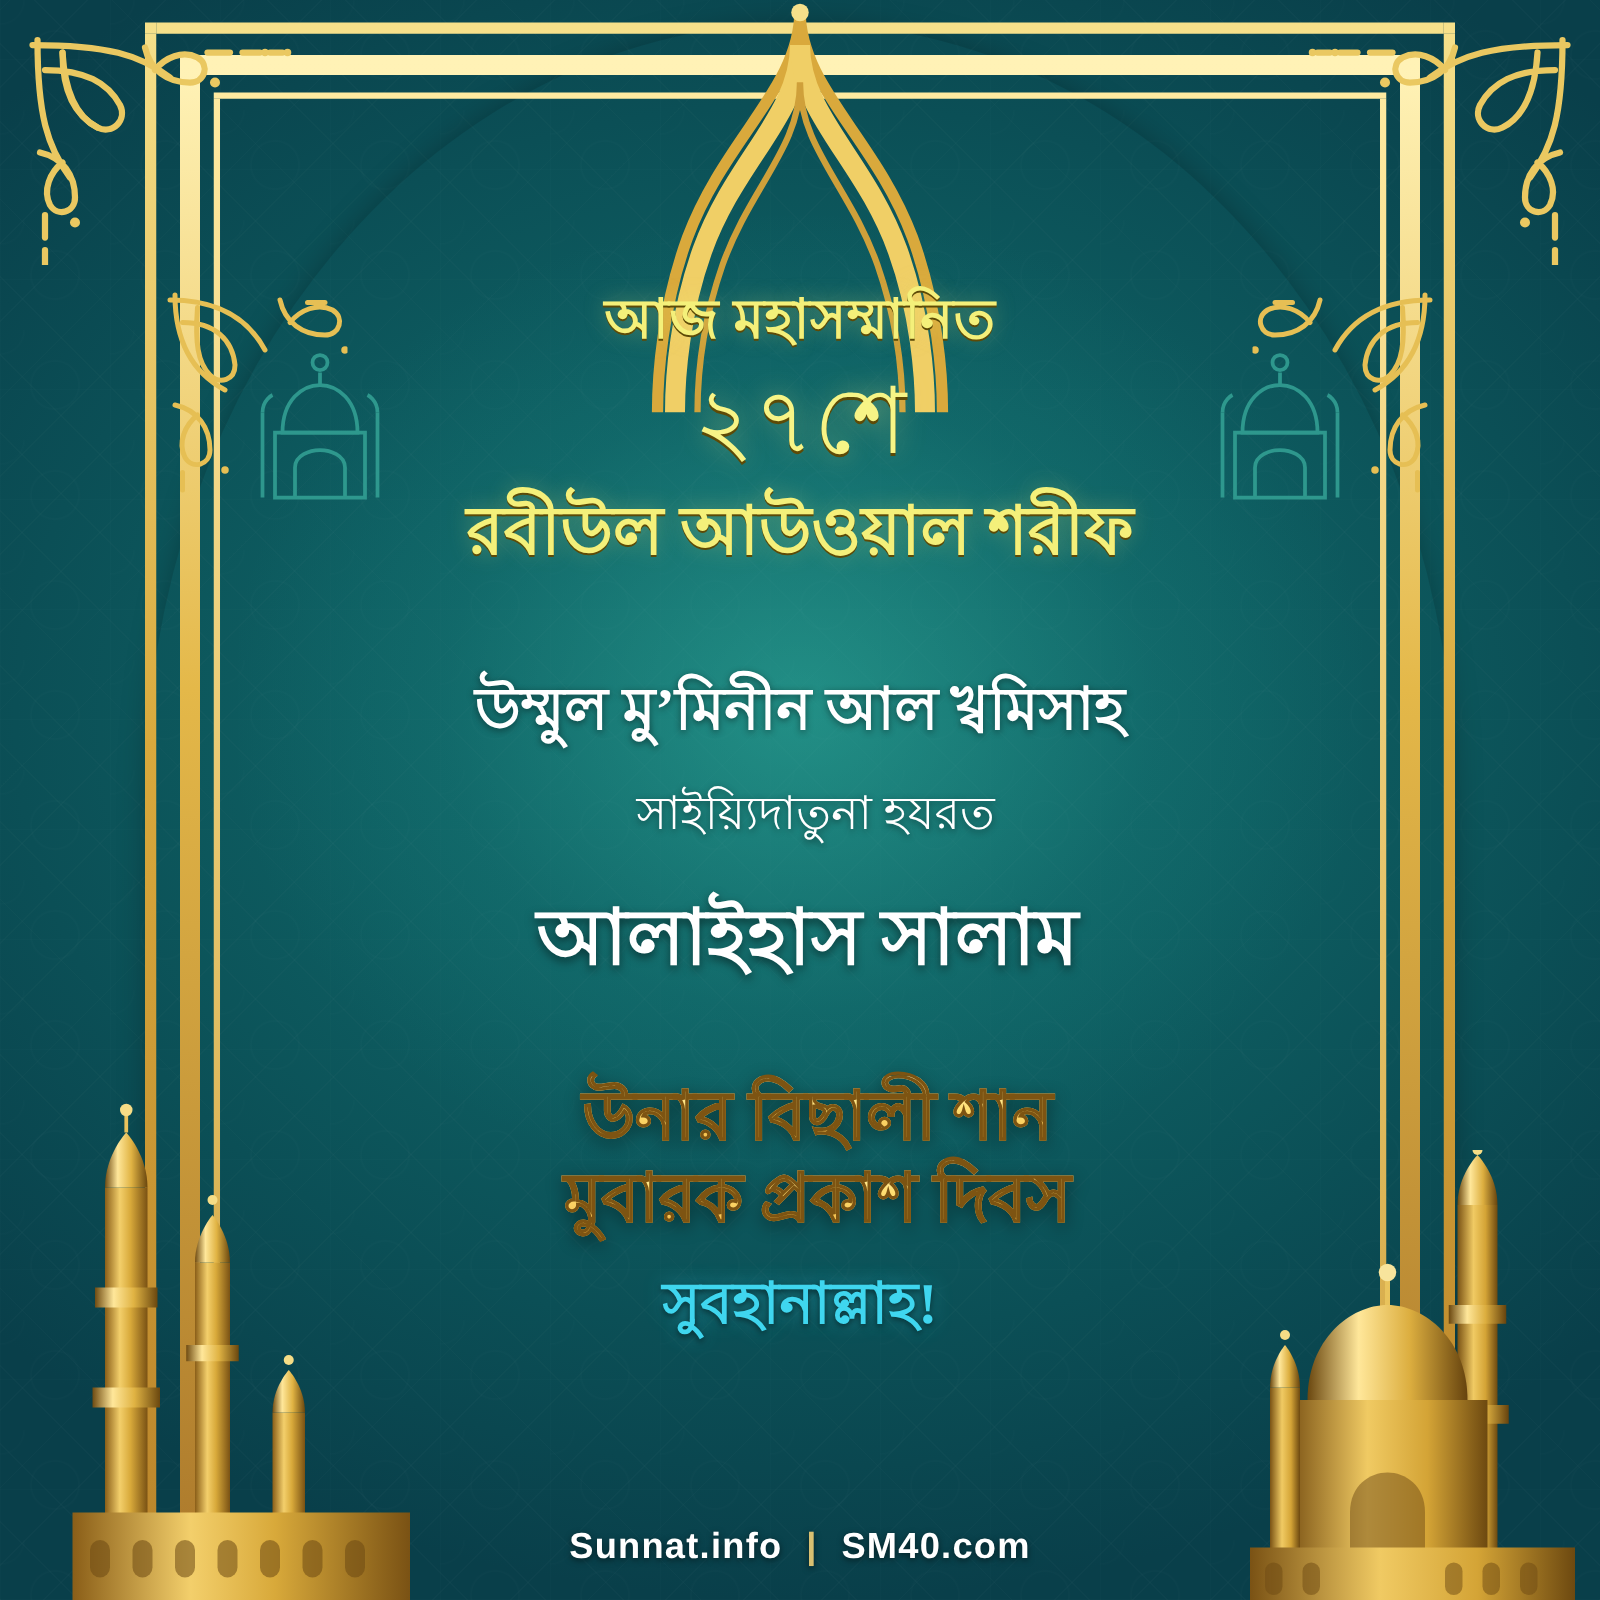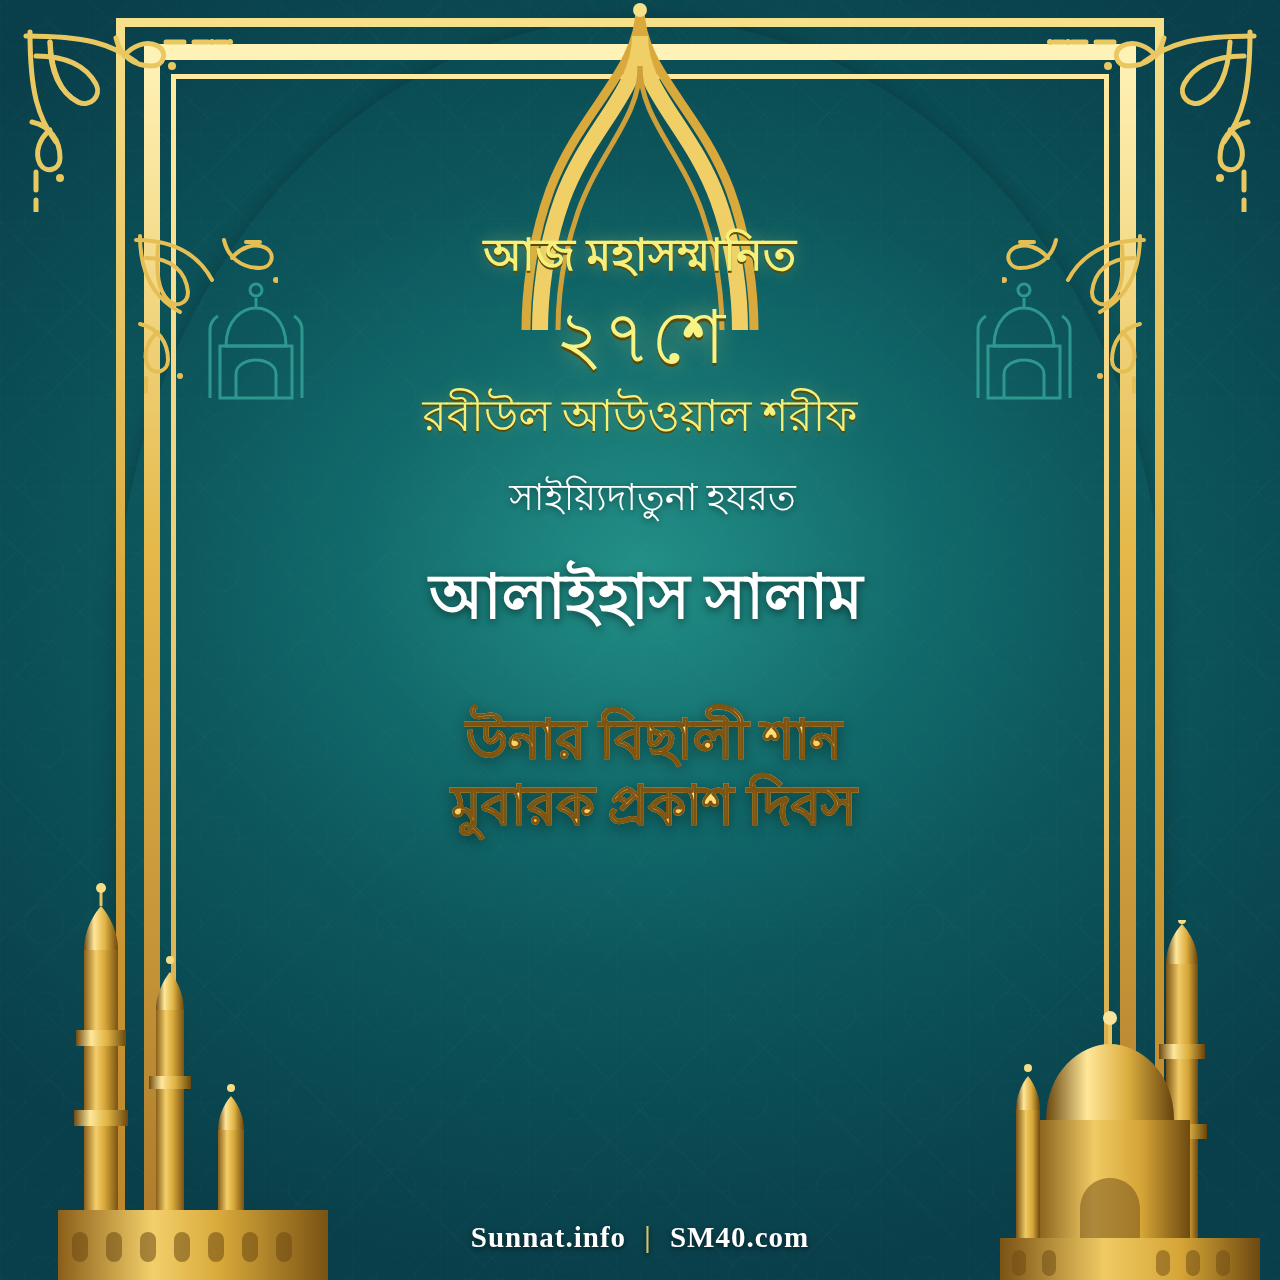--- a/index.html
+++ b/index.html
@@ -118,22 +118,22 @@
     font-family: "Liberation Serif", serif;
     font-weight: normal;
     font-size: 74px;
     line-height: 1.0;
     color: #f7f486;
     text-shadow: 0 3px 0 #5d4a06, 0 0 22px rgba(247,244,134,0.45);
   }
   .t-month {
     margin-top: 8px;
     font-family: "Liberation Serif", serif;
-    font-weight: normal;
-    font-size: 44px;
+    font-weight: bold;
+    font-size: 54px;
     color: #f4f07a;
     text-shadow: 0 2px 0 #5d4a06, 0 0 18px rgba(244,240,122,0.3);
   }
   .t-title1 {
     margin-top: 58px;
     font-family: "Liberation Serif", serif;
     font-weight: bold;
     font-size: 47px;
     color: #ffffff;
     text-shadow: 0 2px 6px rgba(0,0,0,0.45);
@@ -185,21 +185,21 @@
     margin-top: 14px;
     font-family: "Liberation Serif", serif;
     font-weight: bold;
     font-size: 46px;
     color: #3fd6ef;
     text-shadow: 0 2px 5px rgba(0,0,0,0.55), 0 0 16px rgba(63,214,239,0.4);
   }
   #footer {
     position: absolute; left: 0; right: 0; bottom: 26px;
     text-align: center;
-    font-family: Liberation Serif, serif;
+    font-family: Liberation Sans, sans-serif;
     font-weight: bold;
     font-size: 29px;
     letter-spacing: 1px;
     color: #ffffff;
     text-shadow: 0 2px 5px rgba(0,0,0,0.55);
   }
   #footer .sep { color: #d9c071; margin: 0 10px; }
 </style>
 </head>
 <body>
@@ -331,24 +331,26 @@
         <path d="M14 54 C 14 44, 22 40, 22 40 M106 54 C 106 44, 98 40, 98 40"></path>
         <circle cx="60" cy="14" r="6"></circle>
       </g>
     </svg>
   </div>
 
   <div id="content">
     <div class="line t-head">আজ মহাসম্মানিত</div>
     <div class="line t-date">২৭শে</div>
     <div class="line t-month">রবীউল আউওয়াল শরীফ</div>
+    <div class="line t-title1">উম্মুল মু’মিনীন আল খ্বমিসাহ</div>
     <div class="line t-title2">সাইয়্যিদাতুনা হযরত</div>
     <div class="line t-salam">আলাইহাস সালাম</div>
     <div class="line t-sub1">উনার বিছালী শান</div>
     <div class="line t-sub1" style="margin-top:0">মুবারক প্রকাশ দিবস</div>
+    <div class="line t-subhan">সুবহানাল্লাহ!</div>
   </div>
 
   <div class="mosque" id="mosque-left">
     <svg width="300" height="400" viewBox="0 0 300 400">
       <defs>
         <linearGradient id="gl1" x1="0" y1="0" x2="1" y2="0">
           <stop offset="0%" stop-color="#8a5e18"></stop>
           <stop offset="35%" stop-color="#f3cf6b"></stop>
           <stop offset="60%" stop-color="#d8a93a"></stop>
           <stop offset="100%" stop-color="#7a5214"></stop>

